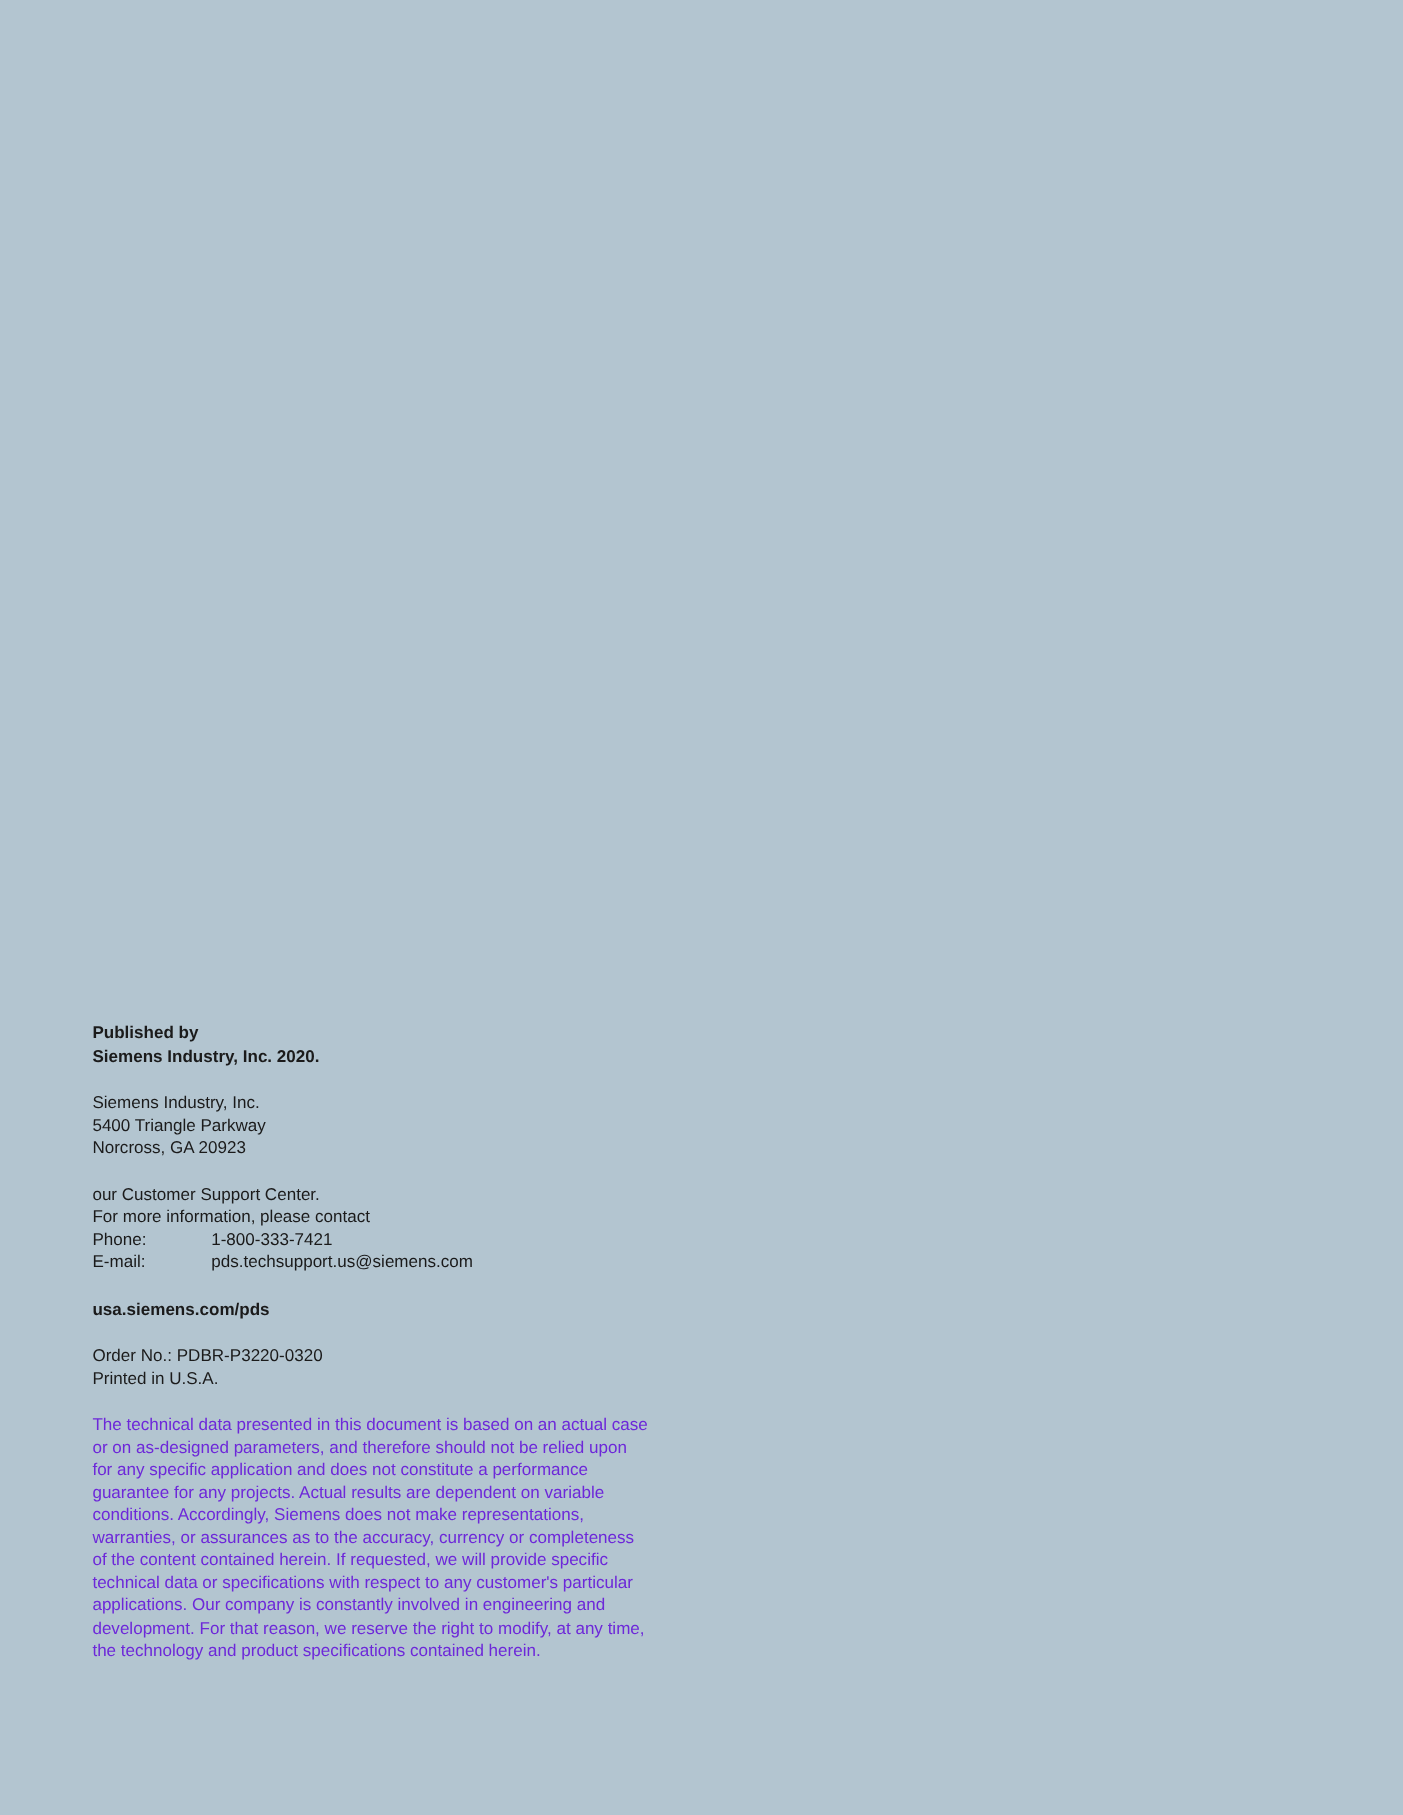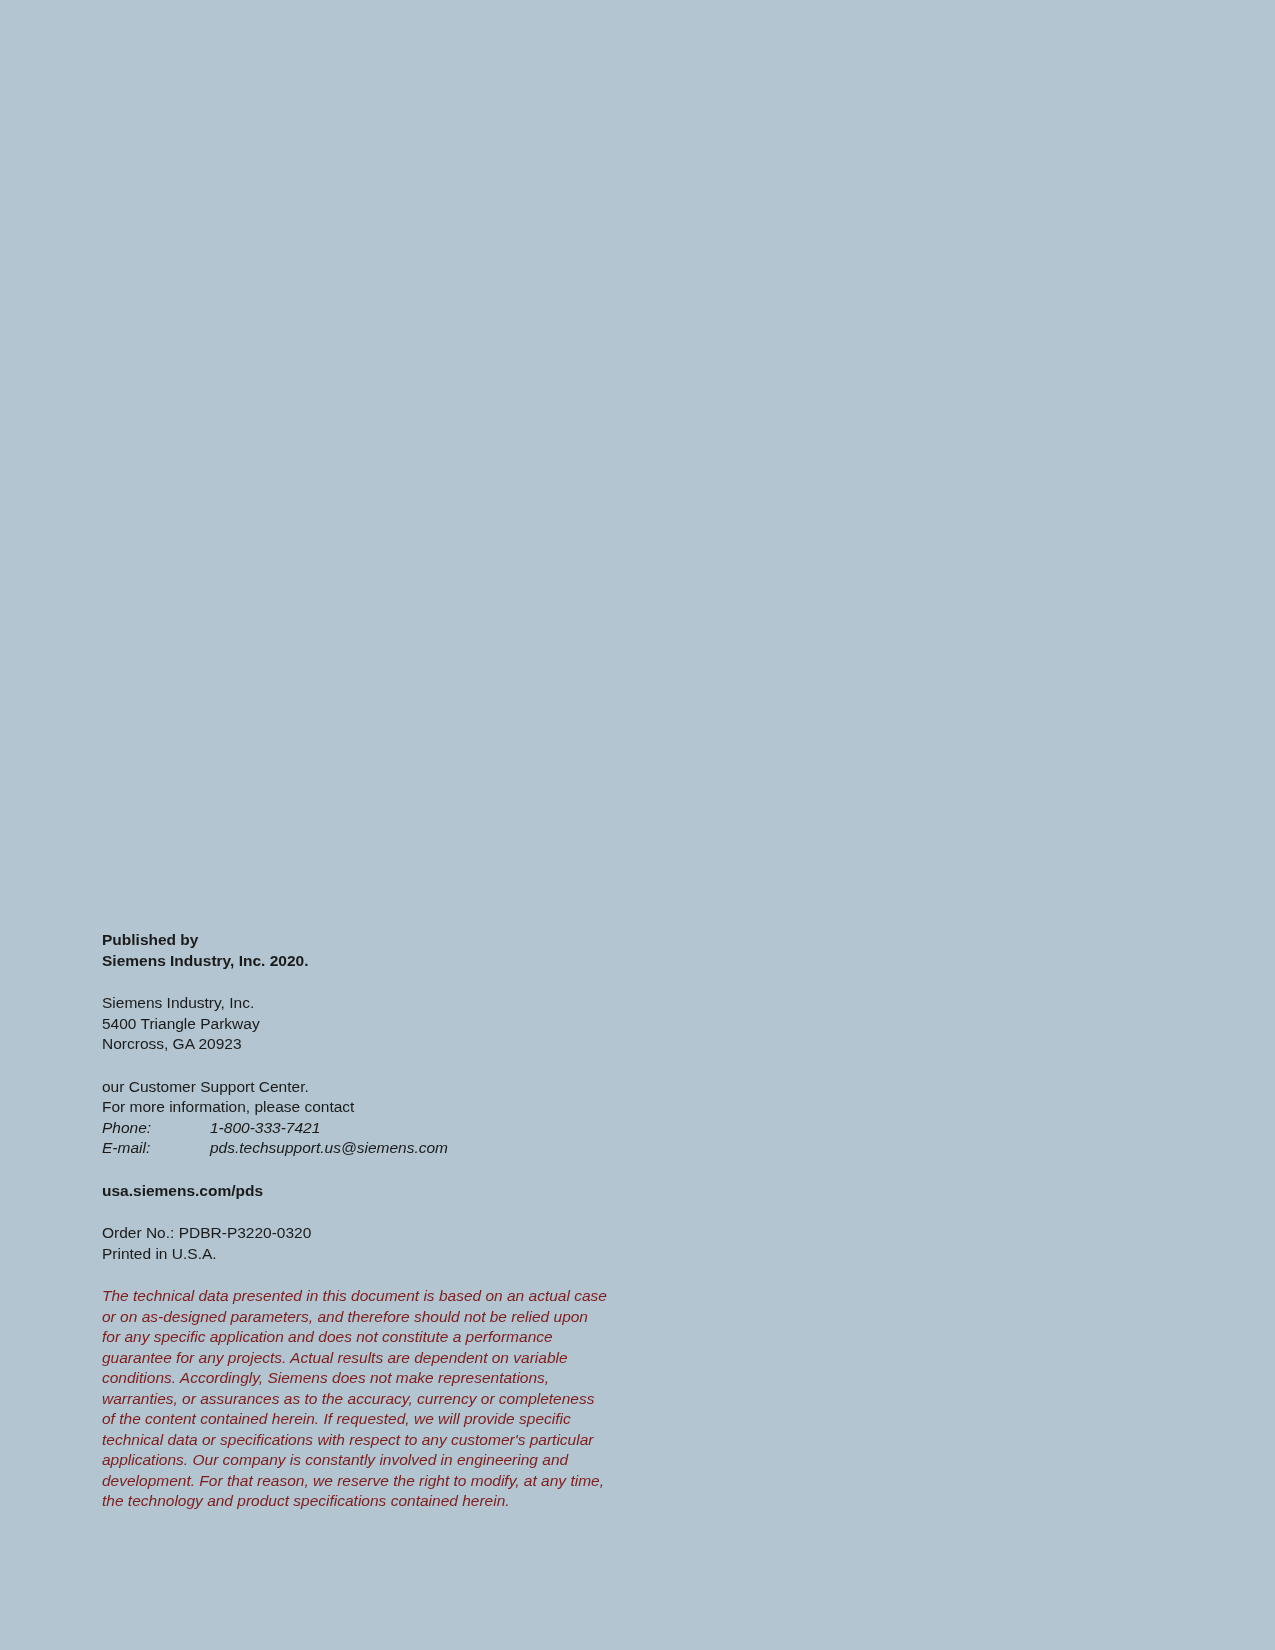--- a/index.html
+++ b/index.html
@@ -15,42 +15,41 @@
     overflow: hidden;
   }
   .page {
     position: relative;
     width: 1275px;
     height: 1650px;
     box-sizing: border-box;
   }
   .colophon {
     position: absolute;
-    left: 102px;
+    left: 84px;
     top: 930px;
     width: 560px;
   }
   .block {
     margin-bottom: 22px;
   }
   .line {
     font-size: 15.5px;
     line-height: 20.5px;
     color: #1b1b1b;
     white-space: pre;
   }
   .bold .line,
   .line.bold {
     font-weight: bold;
   }
   .kv {
     display: flex;
     font-size: 15.5px;
     line-height: 20.5px;
-    font-style: italic;
   }
   .kv .k {
     width: 72px;
     flex: 0 0 72px;
   }
   .kv .v {
     flex: 1 1 auto;
     margin-left: 36px;
   }
   .weblink {
@@ -58,23 +57,22 @@
     line-height: 20.5px;
     font-weight: bold;
     color: #1b1b1b;
     text-decoration: none;
     display: inline-block;
     text-align: right;
   }
   .disclaimer {
     font-size: 15.5px;
     line-height: 20.5px;
-    color: #7f1d1d;
+    color: #6d28d9;
     width: 505px;
-    font-style: italic;
   }
 </style>
 </head>
 <body>
 
 <div class="page">
 
   <div class="colophon">
 
     <div class="block bold">

